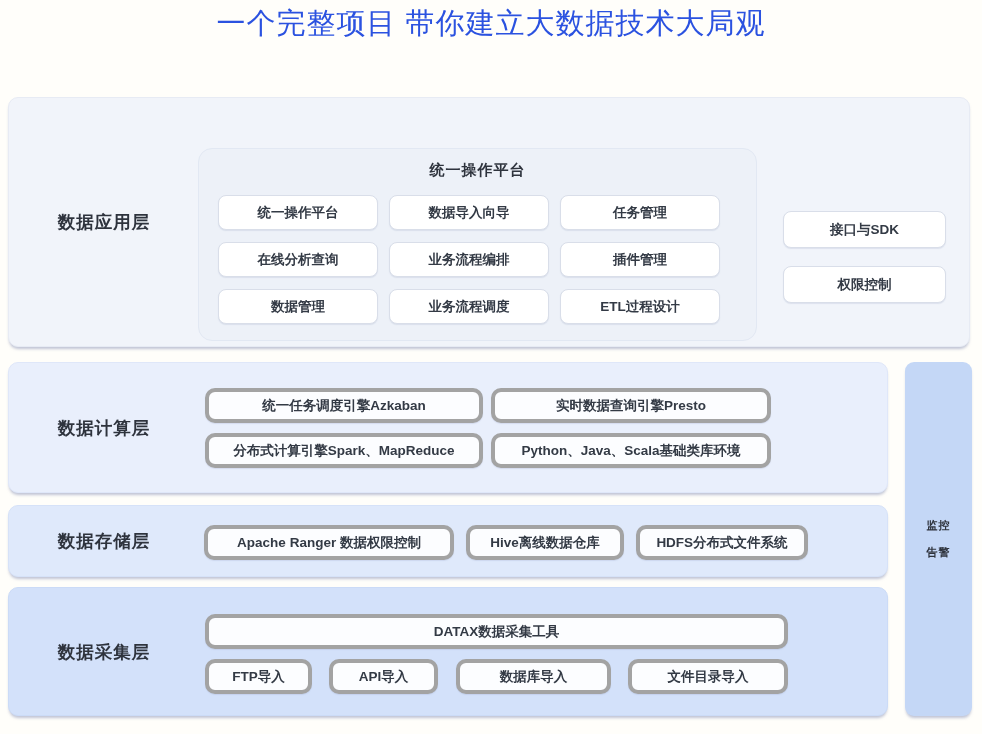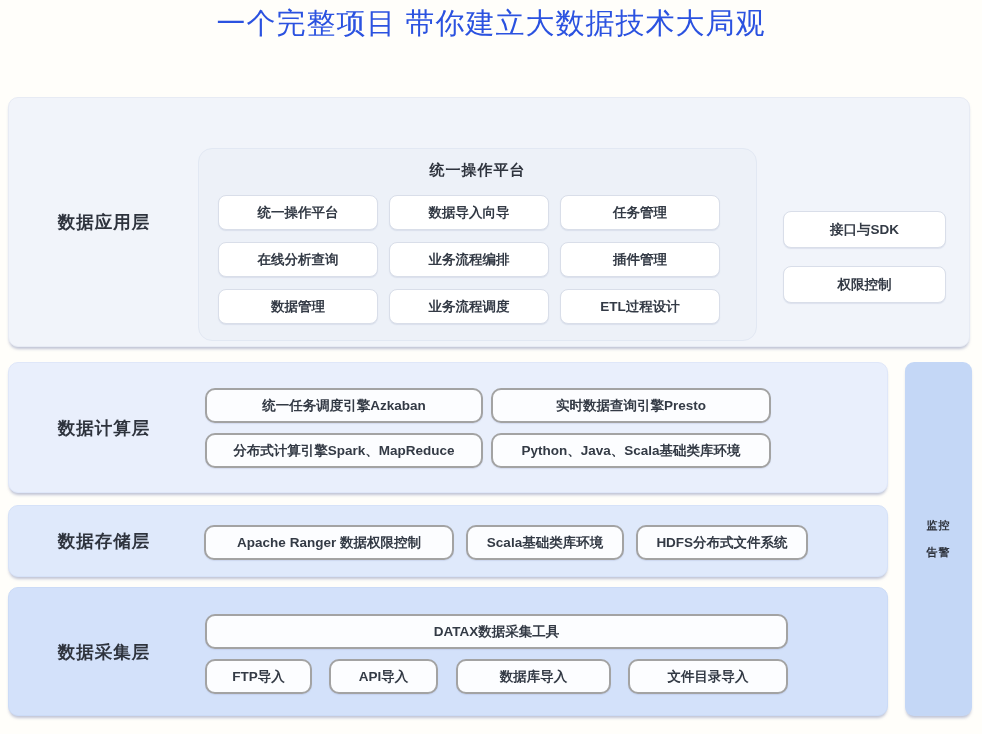--- a/index.html
+++ b/index.html
@@ -61,21 +61,21 @@
   .side-col .btn { height: 37px; }
 
   
   .compute-layer { left: 8px; top: 362px; width: 880px; height: 131px;
     background: #e9effc; border: 1px solid #dfe7f9; }
   .storage-layer { left: 8px; top: 505px; width: 880px; height: 72px;
     background: #dfe9fb; border: 1px solid #d6e2f8; }
   .collect-layer { left: 8px; top: 587px; width: 880px; height: 129px;
     background: #d3e1fa; border: 1px solid #cbdbf7; }
 
-  .abs-btn { position: absolute; background: #fcfdff; border: 2px solid #a3a3a3;
+  .abs-btn { position: absolute; background: #fcfdff; border: 4px solid #a3a3a3;
     border-radius: 10px; height: 35px;
     display: flex; align-items: center; justify-content: center;
     font-size: 13.5px; font-weight: 600; color: #333a45;
     box-shadow: 0 1px 1px rgba(150,165,200,0.25); white-space: nowrap; }
 
   
   .monitor-panel {
     left: 905px; top: 362px; width: 67px; height: 354px;
     background: #c4d7f6; border-radius: 9px;
     display: flex; flex-direction: column; align-items: center; justify-content: center;
@@ -118,21 +118,21 @@
     <div class="layer-label">数据计算层</div>
     <div class="abs-btn" style="left:196px; top:25px; width:278px;">统一任务调度引擎Azkaban</div>
     <div class="abs-btn" style="left:482px; top:25px; width:280px;">实时数据查询引擎Presto</div>
     <div class="abs-btn" style="left:196px; top:70px; width:278px;">分布式计算引擎Spark、MapReduce</div>
     <div class="abs-btn" style="left:482px; top:70px; width:280px;">Python、Java、Scala基础类库环境</div>
   </div>
 
   <div class="panel storage-layer">
     <div class="layer-label">数据存储层</div>
     <div class="abs-btn" style="left:195px; top:19px; width:250px;">Apache Ranger 数据权限控制</div>
-    <div class="abs-btn" style="left:457px; top:19px; width:158px;">Scala基础类库环境</div>
+    <div class="abs-btn" style="left:457px; top:19px; width:158px;">Hive离线数据仓库</div>
     <div class="abs-btn" style="left:627px; top:19px; width:172px;">HDFS分布式文件系统</div>
   </div>
 
   <div class="panel collect-layer">
     <div class="layer-label">数据采集层</div>
     <div class="abs-btn" style="left:196px; top:26px; width:583px;">DATAX数据采集工具</div>
     <div class="abs-btn" style="left:196px; top:71px; width:107px;">FTP导入</div>
     <div class="abs-btn" style="left:320px; top:71px; width:109px;">API导入</div>
     <div class="abs-btn" style="left:447px; top:71px; width:155px;font-family:Liberation Serif, serif;">数据库导入</div>
     <div class="abs-btn" style="left:619px; top:71px; width:160px;">文件目录导入</div>

